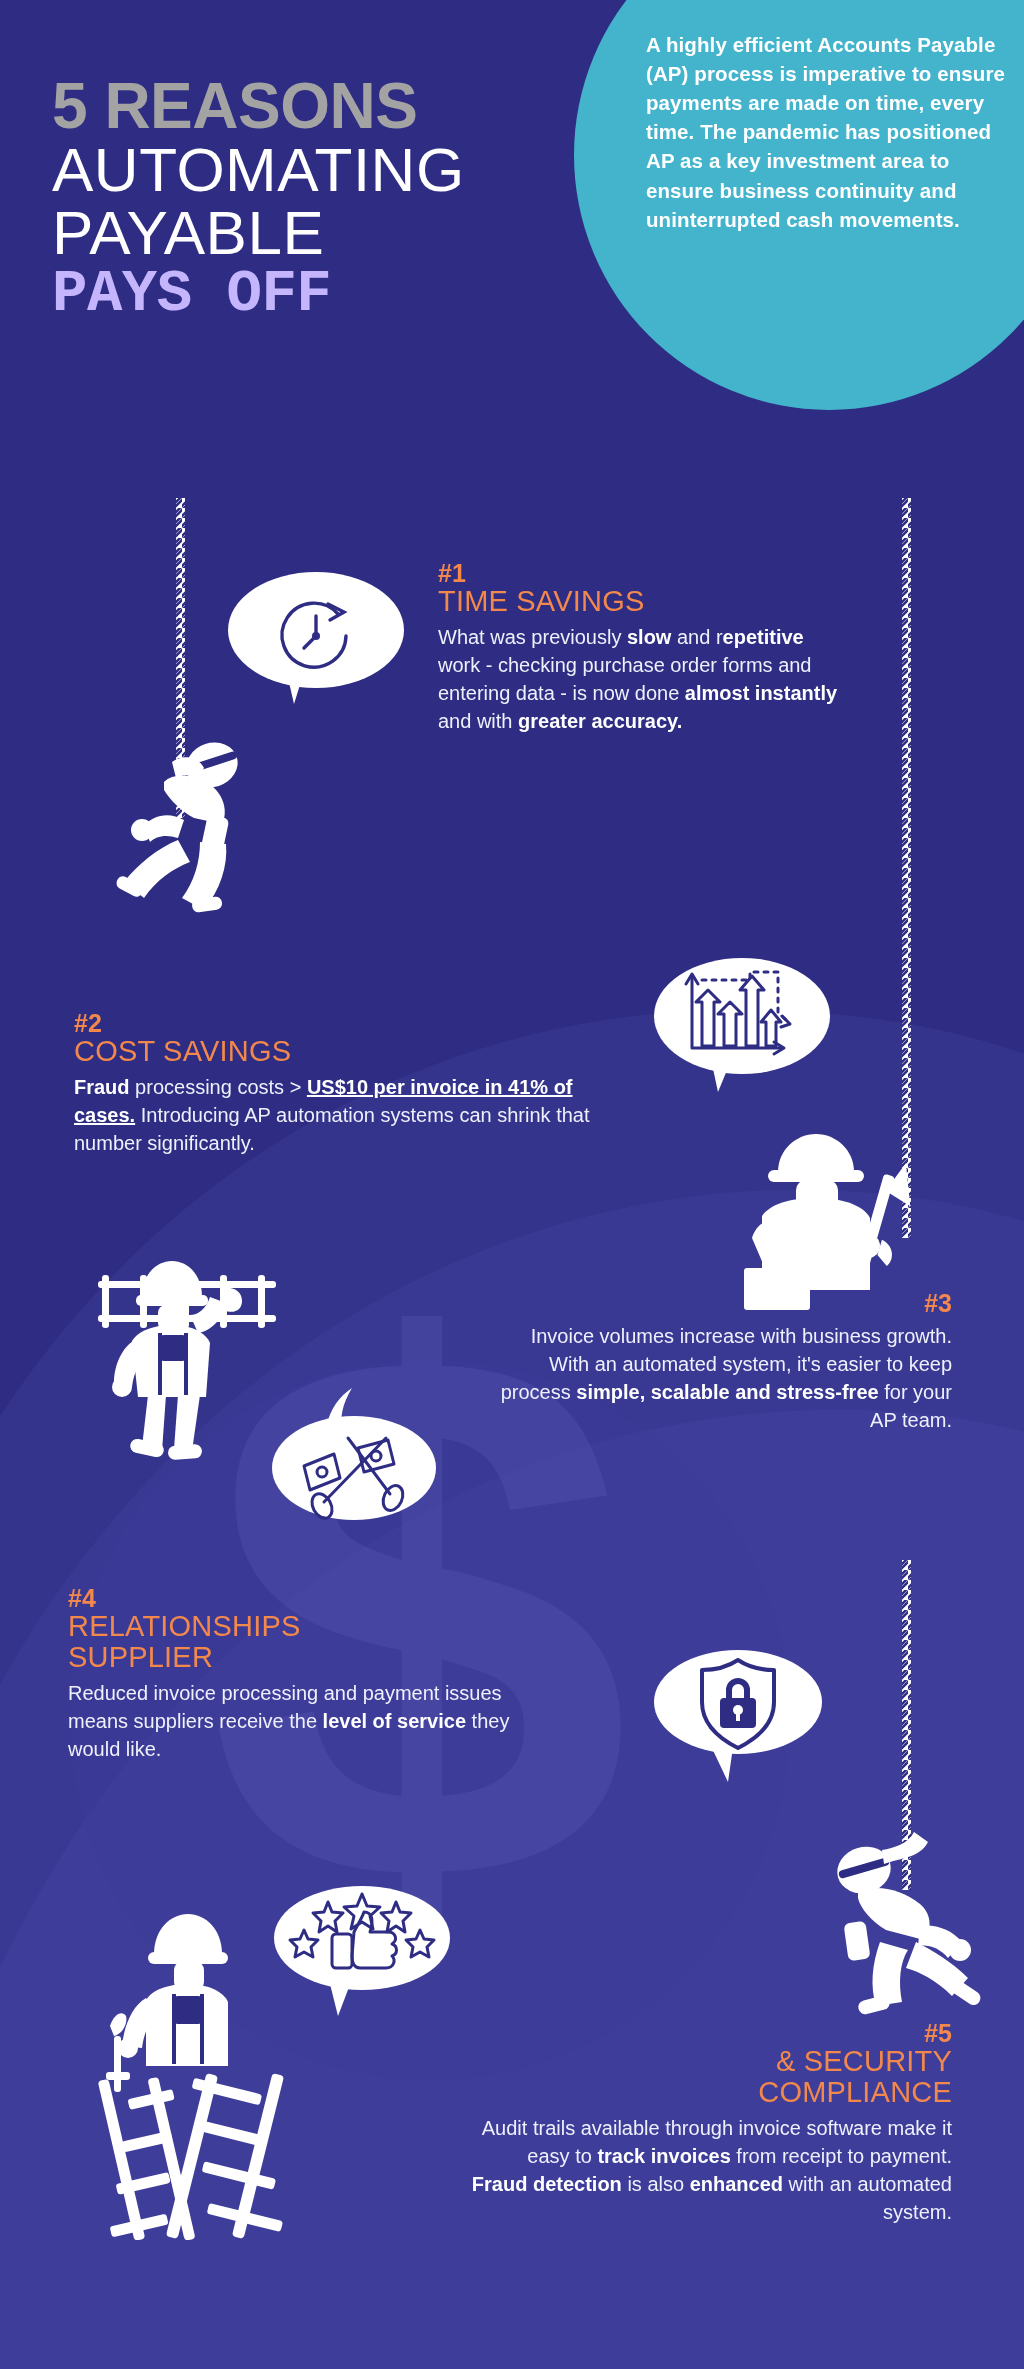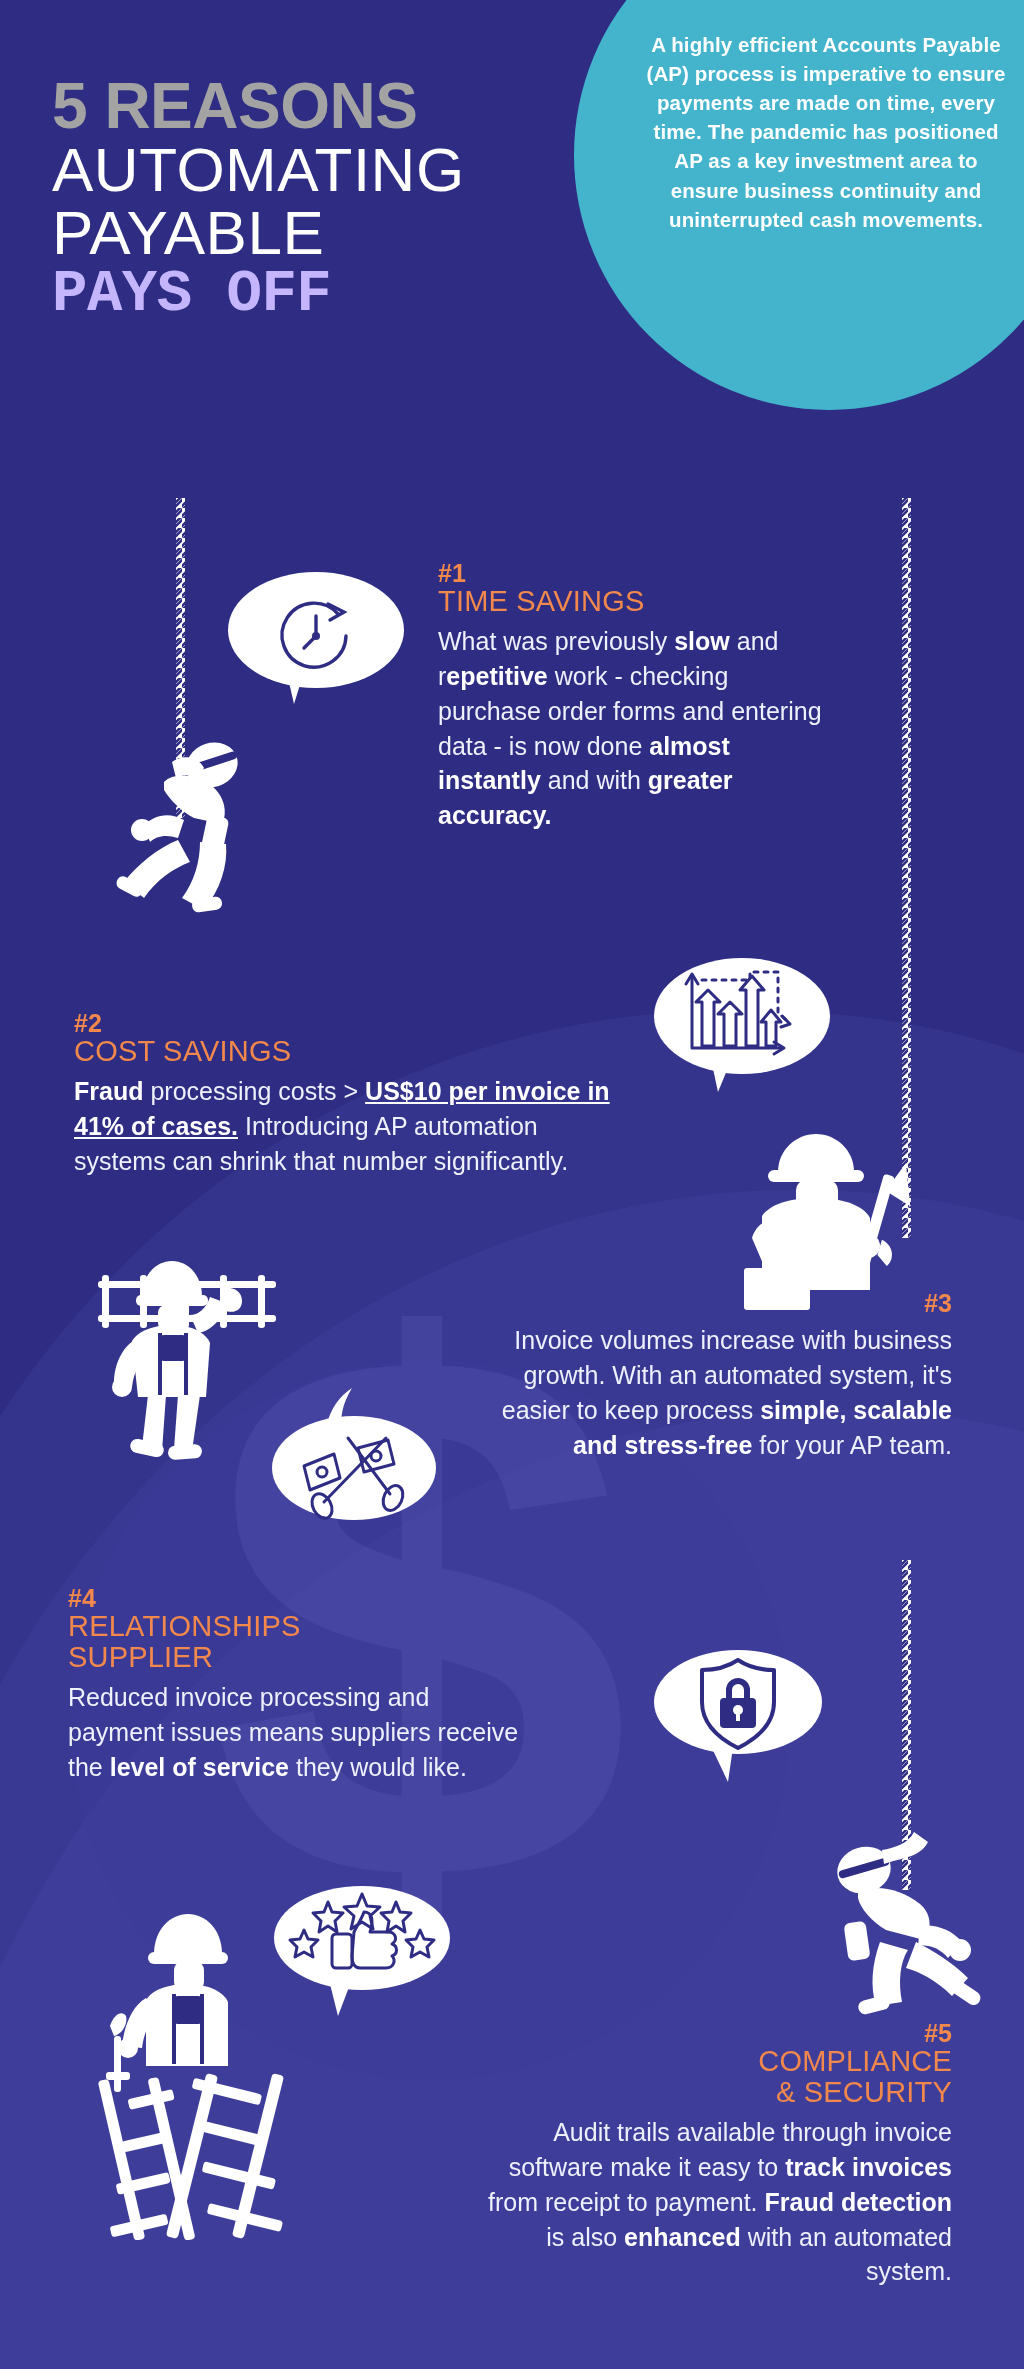--- a/index.html
+++ b/index.html
@@ -14,36 +14,36 @@
 
   
   .hero-circle{
     position:absolute; right:-60px; top:-100px;
     width:510px; height:510px; border-radius:50%;
     background:#44b4cc;
   }
   .hero-text{
     position:absolute; right:18px; top:30px; width:360px;
     color:#ffffff; font-weight:bold; font-size:20.5px; line-height:1.42;
-    text-align:center; letter-spacing:.1px;
+    text-align:left; letter-spacing:.1px;
   }
   .title{
     position:absolute; left:52px; top:75px; width:560px;
   }
   .title .l1{ font-size:64px; font-weight:bold; color:#a3a3a3; letter-spacing:-0.5px; line-height:.98;}
   .title .l2,.title .l3,.title .l4{
     font-size:62px; font-weight:300; color:#fff; line-height:1.02; letter-spacing:.5px;
   }
   .title .l5{ font-size:59px; font-weight:bold; color:#c4b5fd; line-height:1.05; letter-spacing:-0.5px;font-family:Liberation Mono, monospace;}
 
   
   .blk{ position:absolute; }
   .num{ color:#f2884b; font-weight:bold; font-size:25px; line-height:1.05; }
   .hd { color:#f2884b; font-weight:normal; font-size:29px; line-height:1.07; letter-spacing:.2px;}
-  .body{ color:#eef0fb; font-size:25px; line-height:1.39; margin-top:7px; font-weight:400;}
+  .body{ color:#eef0fb; font-size:20px; line-height:1.39; margin-top:7px; font-weight:400;}
   .body b{ font-weight:bold; color:#ffffff;}
   .body u{ font-weight:bold; color:#ffffff; text-decoration:underline;}
   .left{ text-align:left; }
 
   .b1{ left:438px; top:560px; width:400px; }
   .b2{ left:74px; top:1010px; width:540px; }
   .b3{ left:500px; top:1290px; width:452px; text-align:right;}
   .b4{ left:68px; top:1585px; width:460px; }
   .b5{ left:470px; top:2020px; width:482px; text-align:right;}
 
@@ -310,18 +310,18 @@
         <rect x="36" y="214" width="46" height="11" rx="3" transform="rotate(-13 59 219)"></rect>
         <rect x="30" y="256" width="50" height="11" rx="3" transform="rotate(-13 55 261)"></rect>
         <rect x="24" y="298" width="54" height="11" rx="3" transform="rotate(-13 51 303)"></rect>
         <rect x="18" y="340" width="58" height="11" rx="3" transform="rotate(-13 47 345)"></rect>
       </g>
     </g>
   </svg>
 
   <div class="blk b5">
     <div class="num">#5</div>
+    <div class="hd">&amp; SECURITY</div>
     <div class="hd">COMPLIANCE</div>
-    <div class="hd">&amp; SECURITY</div>
     <div class="body">Audit trails available through invoice software make it easy to <b>track invoices</b> from receipt to payment. <b>Fraud detection</b> is also <b>enhanced</b> with an automated system.</div>
   </div>
 
 </div>
 
 </body></html>

